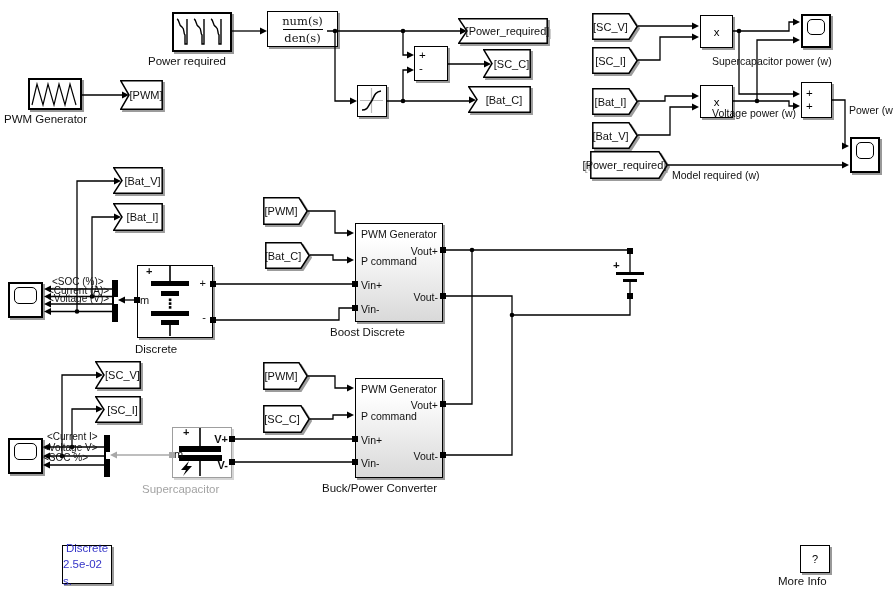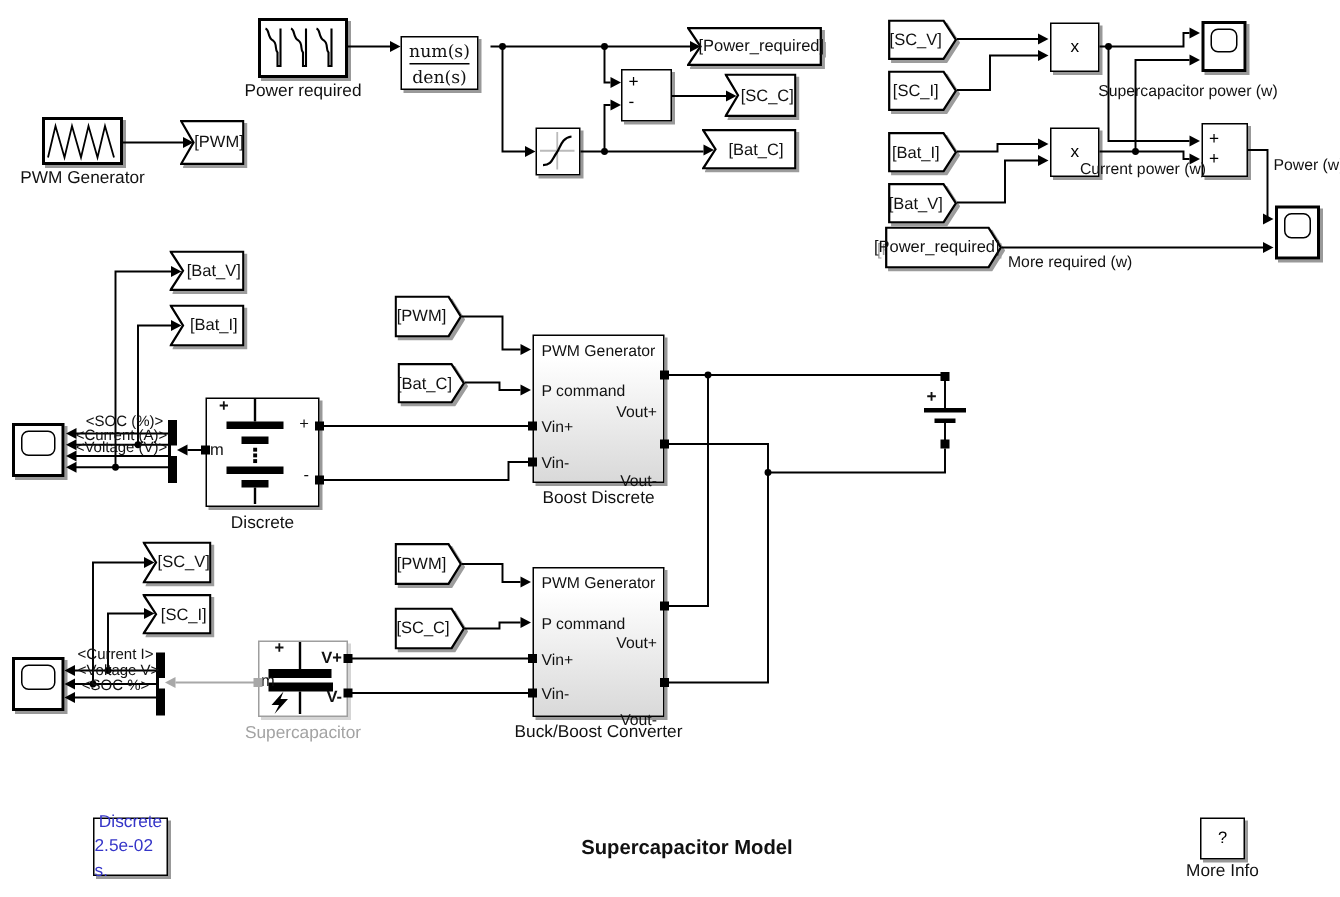--- a/index.html
+++ b/index.html
@@ -1,40 +1,40 @@
 <!DOCTYPE html>
 <html><head>
 <meta charset="utf-8">
 <style>
   html,body{margin:0;padding:0;background:#fff;}
   #canvas{position:relative;width:893px;height:598px;background:#fff;overflow:hidden;
           font-family:"Liberation Sans",sans-serif;}
   .blk{position:absolute;background:#fff;border:1.6px solid #000;box-sizing:border-box;
        box-shadow:2px 2px 0 0 rgba(70,70,70,.55);z-index:2;}
   .bold{border-width:2.2px;}
-  .lbl{position:absolute;font-size:11.5px;color:#111;text-align:center;white-space:nowrap;z-index:4;}
+  .lbl{position:absolute;font-size:11.5px;color:#111;white-space:nowrap;z-index:4;}
   .small{font-size:10.5px;}
   .tiny{font-size:10px;}
   .left{text-align:left;}
   .gray{color:#a3a3a3;}
   
   .tag{position:absolute;z-index:2;filter:drop-shadow(2px 2px 0 rgba(90,90,90,.6));}
   .tag svg{position:absolute;left:0;top:0;}
   .tag .tx{position:absolute;left:0;top:0;width:100%;height:100%;display:flex;align-items:center;
            justify-content:center;font-size:11px;color:#111;box-sizing:border-box;}
   .tag.goto .tx{padding-left:9px;}
   .tag.from .tx{padding-right:9px;}
   
   .scope{border-width:2px;}
   .scope .screen{position:absolute;left:4px;right:4px;top:3px;height:15px;border:1.8px solid #000;
                  border-radius:5px;background:#fff;}
   
   .conv{background:linear-gradient(180deg,#ffffff 15%,#d9d9d9 100%);}
   .p{position:absolute;font-size:10.5px;color:#111;white-space:nowrap;}
-  .pl{left:5px;} .pr{right:4px;margin-top:24px;}
+  .pl{left:5px;} .pr{right:4px;}
   
   .busbar{position:absolute;background:#000;width:6px;z-index:2;}
   .busport{position:absolute;right:0;top:17px;width:4px;height:6.5px;background:#fff;}
   .op{position:absolute;width:100%;top:50%;transform:translateY(-54%);text-align:center;font-size:11.5px;}
   .sumsign{position:absolute;font-size:11.5px;left:4px;}
   .frac{display:flex;flex-direction:column;align-items:center;justify-content:center;height:100%;
         font-family:"DejaVu Serif",serif;font-size:11.5px;color:#111;}
   .frac .bar{width:40px;border-top:1.2px solid #000;margin:1px 0;}
   .iconlbl{position:absolute;font-size:11px;color:#111;}
   .b{font-weight:bold;}
@@ -48,21 +48,21 @@
 
 <div id="canvas">
 
   <div class="blk bold" style="left:172px;top:12px;width:60px;height:40px">
     <svg width="56" height="36" viewBox="0 0 56 36">
       <path d="M3,5 C6,6 4,11 8,13 C11,15 9,19 11,21 L11,30 L13,30 L13,5 M20,5 C23,6 21,11 25,13 C28,15 26,19 28,21 L28,30 L30,30 L30,5 M37,5 C40,6 38,11 42,13 C45,15 43,19 45,21 L45,30 L47,30 L47,5" stroke="#000" stroke-width="1.4" fill="none"></path>
     </svg>
   </div>
   <div class="lbl" style="left:148px;top:55px;width:108px">Power required</div>
 
-  <div class="blk" style="left:267px;top:24px;width:52px;height:36px">
+  <div class="blk" style="left:267px;top:11px;width:71px;height:36px">
     <div class="frac">
       <span>num(s)</span>
       <span class="bar"></span>
       <span>den(s)</span>
     </div>
   </div>
 
   <div class="blk" style="left:357px;top:85px;width:30px;height:32px">
     <svg width="27" height="29" viewBox="0 0 27 29">
       <path d="M13.5,2 V27 M2,14.5 H25" stroke="#bbb" stroke-width="1.2" fill="none"></path>
@@ -152,23 +152,23 @@
   <div class="blk" style="left:801px;top:82px;width:31px;height:36px">
     <span class="sumsign" style="top:4px">+</span>
     <span class="sumsign" style="top:17px">+</span>
     </div>
 
   <div class="blk scope" style="left:850px;top:137px;width:30px;height:36px">
     <div class="screen"></div>
     </div>
 
   <div class="lbl small" style="left:712px;top:55px;width:160px">Supercapacitor power (w)</div>
-  <div class="lbl small" style="left:712px;top:107px;width:100px">Current power (w)</div>
+  <div class="lbl small" style="left:712px;top:107px;width:100px">Voltage power (w)</div>
   <div class="lbl small left" style="left:849px;top:104px;width:70px">Power (w)</div>
-  <div class="lbl small left" style="left:672px;top:169px;width:120px">More required (w)</div>
+  <div class="lbl small left" style="left:672px;top:169px;width:120px">Model required (w)</div>
 
   <div class="tag from" style="left:263px;top:197px;width:45px;height:28px">
       <svg width="45" height="28">
         <polygon points="0.8,0.8 36,0.8 44.2,14 36,27.2 0.8,27.2" fill="#fff" stroke="#000" stroke-width="1.5"></polygon>
       </svg>
     <span class="tx">[PWM]</span>
     </div>
   <div class="tag from" style="left:265px;top:242px;width:45px;height:27px">
       <svg width="45" height="27">
         <polygon points="0.8,0.8 36,0.8 44.2,13.5 36,26.2 0.8,26.2" fill="#fff" stroke="#000" stroke-width="1.5"></polygon>
@@ -244,21 +244,21 @@
     </div>
 
   <div class="blk conv" style="left:355px;top:378px;width:88px;height:100px">
     <span class="p pl" style="top:4px">PWM Generator</span>
     <span class="p pl" style="top:31px">P command</span>
     <span class="p pl" style="top:55px">Vin+</span>
     <span class="p pl" style="top:78px">Vin-</span>
     <span class="p pr" style="top:20px">Vout+</span>
     <span class="p pr" style="top:71px">Vout-</span>
   </div>
-  <div class="lbl" style="left:322px;top:482px;width:154px">Buck/Boost Converter</div>
+  <div class="lbl" style="left:322px;top:482px;width:154px">Buck/Power Converter</div>
 
   <div class="blk" style="left:172px;top:427px;width:60px;height:51px;border-color:#9e9e9e;box-shadow:2px 2px 0 0 rgba(150,150,150,.4)">
     <svg width="57" height="48" viewBox="0 0 57 48">
       <path d="M27,0 V18" stroke="#000" stroke-width="1.6"></path>
       <rect x="6" y="18" width="42" height="6" fill="#000"></rect>
       <rect x="6" y="27" width="43" height="6" fill="#000"></rect>
       <path d="M27,33 V48" stroke="#000" stroke-width="1.6"></path>
       <polygon points="16,33 8,42 13,42 10,48 19,38 14,38" fill="#000"></polygon>
     </svg>
     <span class="iconlbl b" style="left:10px;top:-2px">+</span>
@@ -293,21 +293,20 @@
     <span class="tx">[SC_I]</span>
     </div>
 
   <div class="lbl b" style="left:613px;top:259px;width:16px">+</div>
 
   <div id="discrete" class="blk" style="left:62px;top:545px;width:50px;height:39px;color:#3535c8">
     <span>Discrete</span>
     <span>2.5e-02 s.</span>
   </div>
 
-  <div id="title" class="lbl" style="left:348px;top:557px;width:220px">Supercapacitor Model</div>
 
   <div id="moreinfo" class="blk" style="left:800px;top:545px;width:30px;height:28px">
     <span>?</span>
   </div>
   <div class="lbl" style="left:778px;top:575px;width:74px">More Info</div>
 
   <svg id="ov" width="893" height="598" style="position:absolute;left:0;top:0;z-index:3;pointer-events:none">
       <path d="M232,31H260" stroke="#000" stroke-width="1.3" fill="none"></path>
       <polygon points="267,31 260,27.4 260,34.6" fill="#000"></polygon>
       <path d="M327,31H460" stroke="#000" stroke-width="1.3" fill="none"></path>

